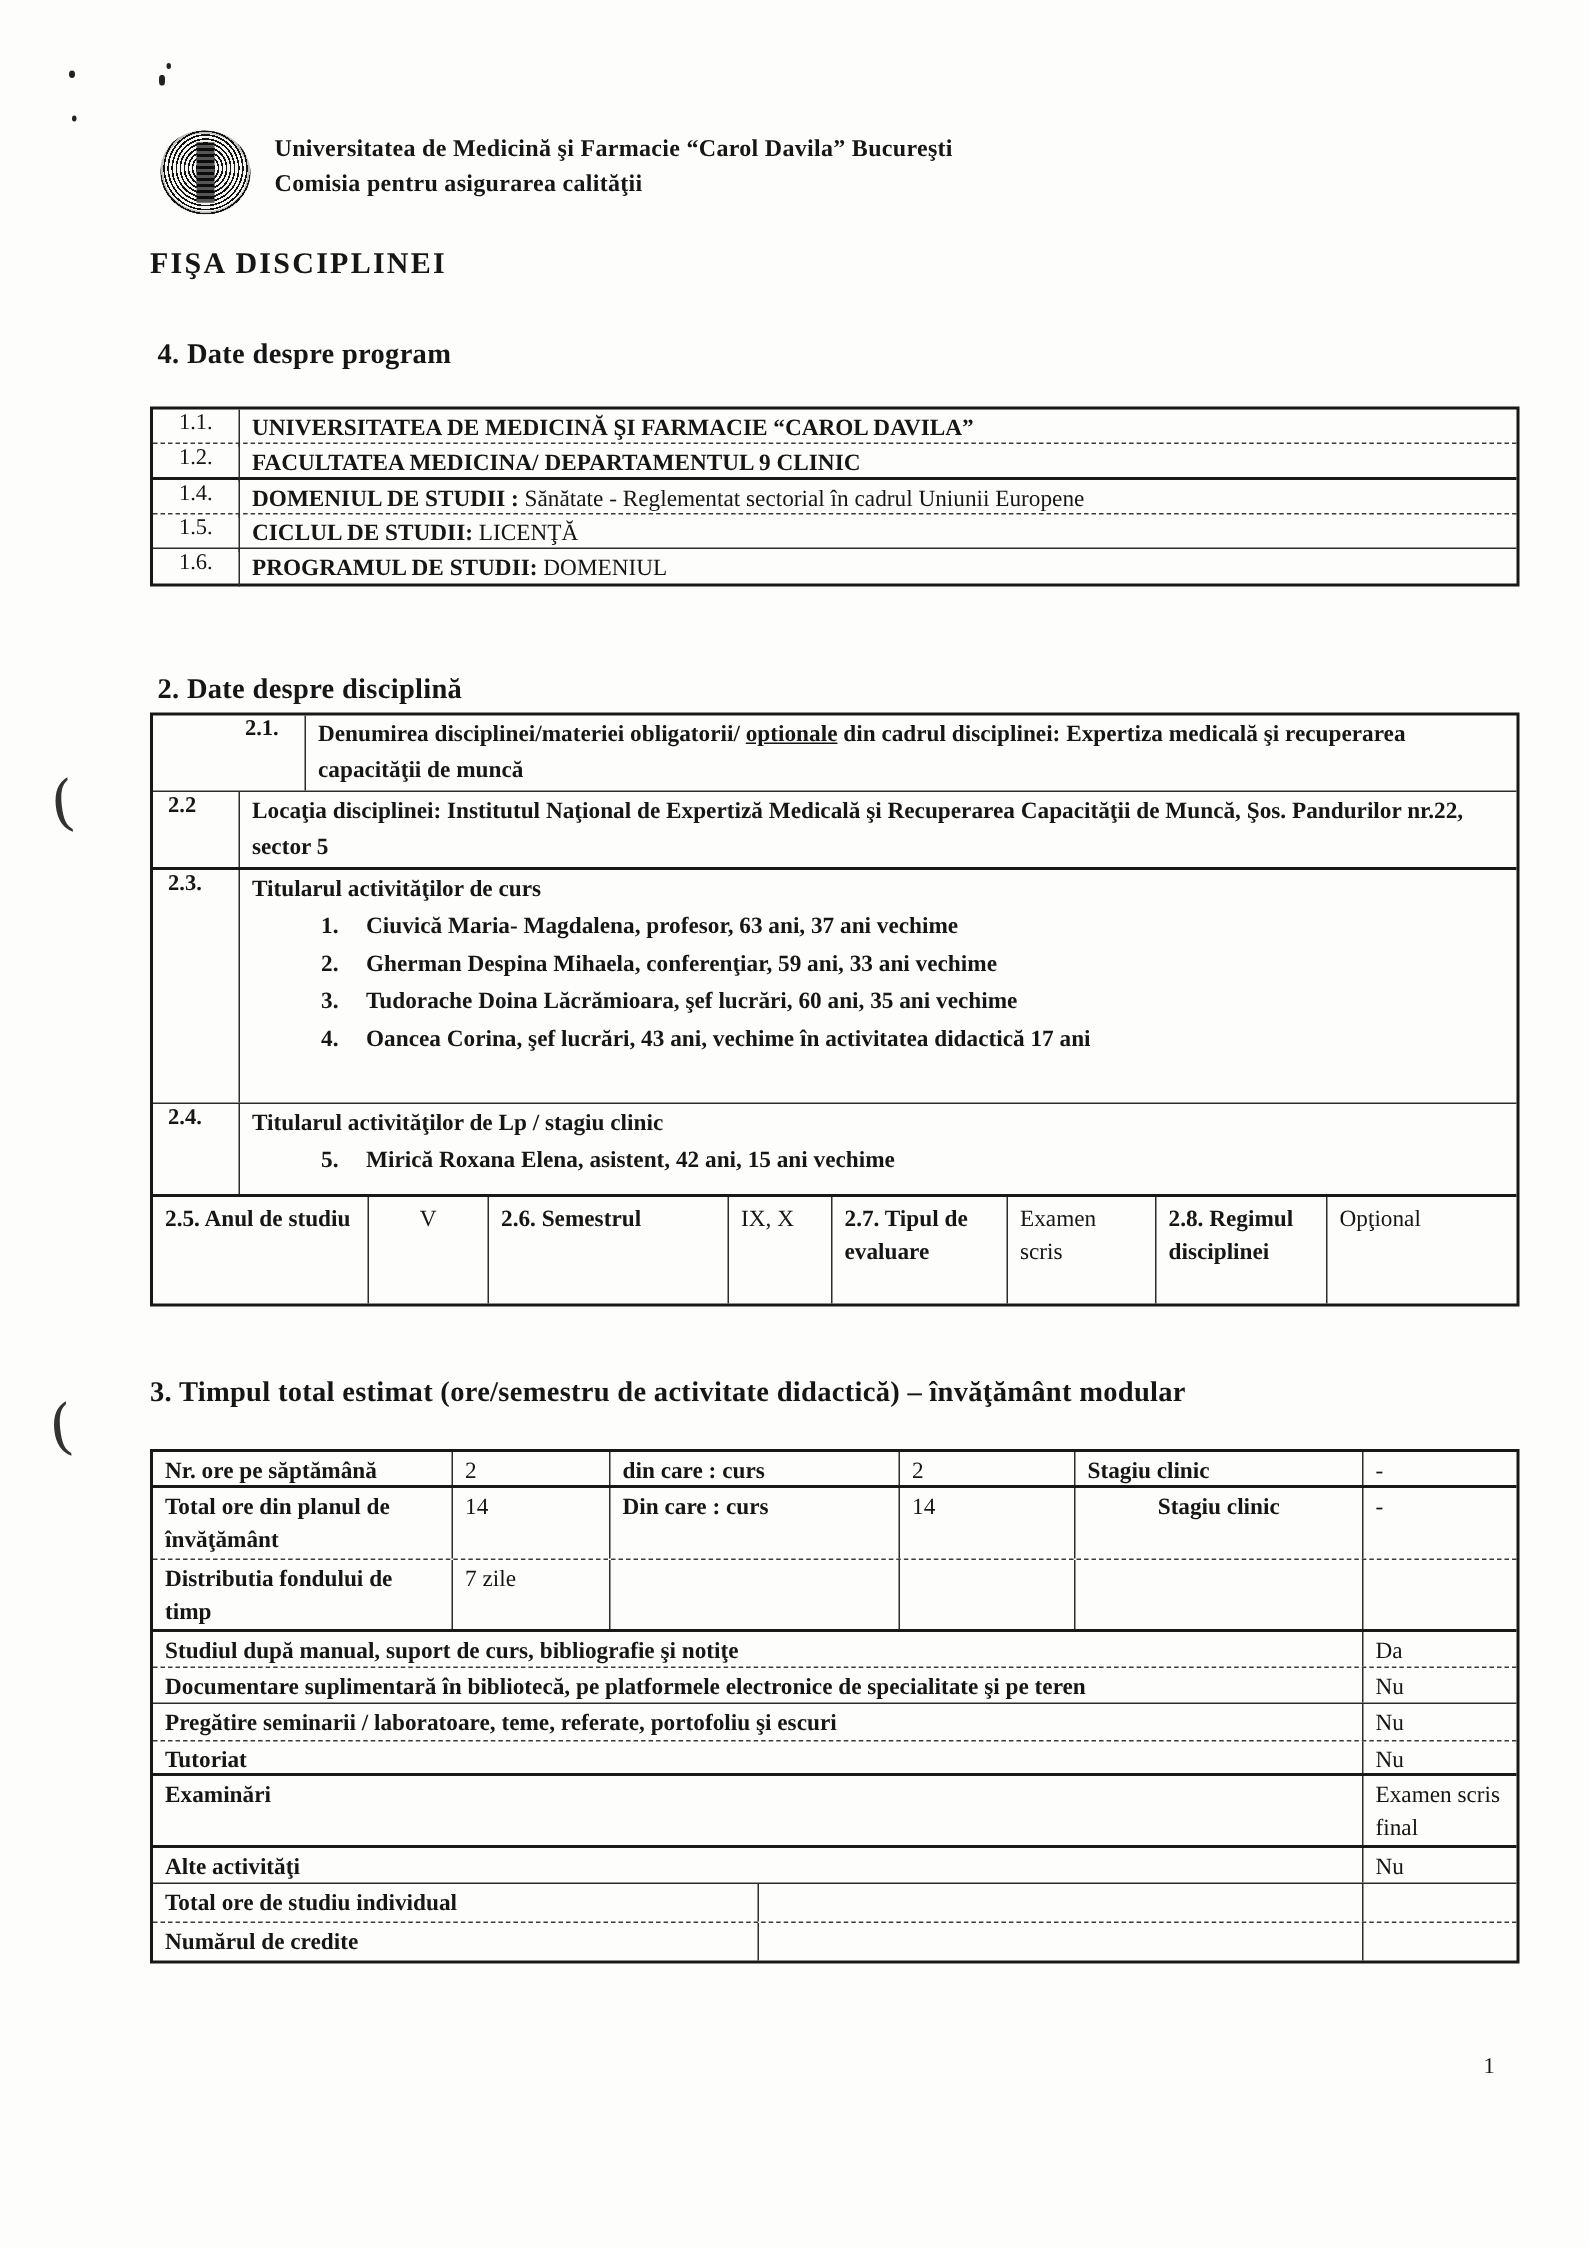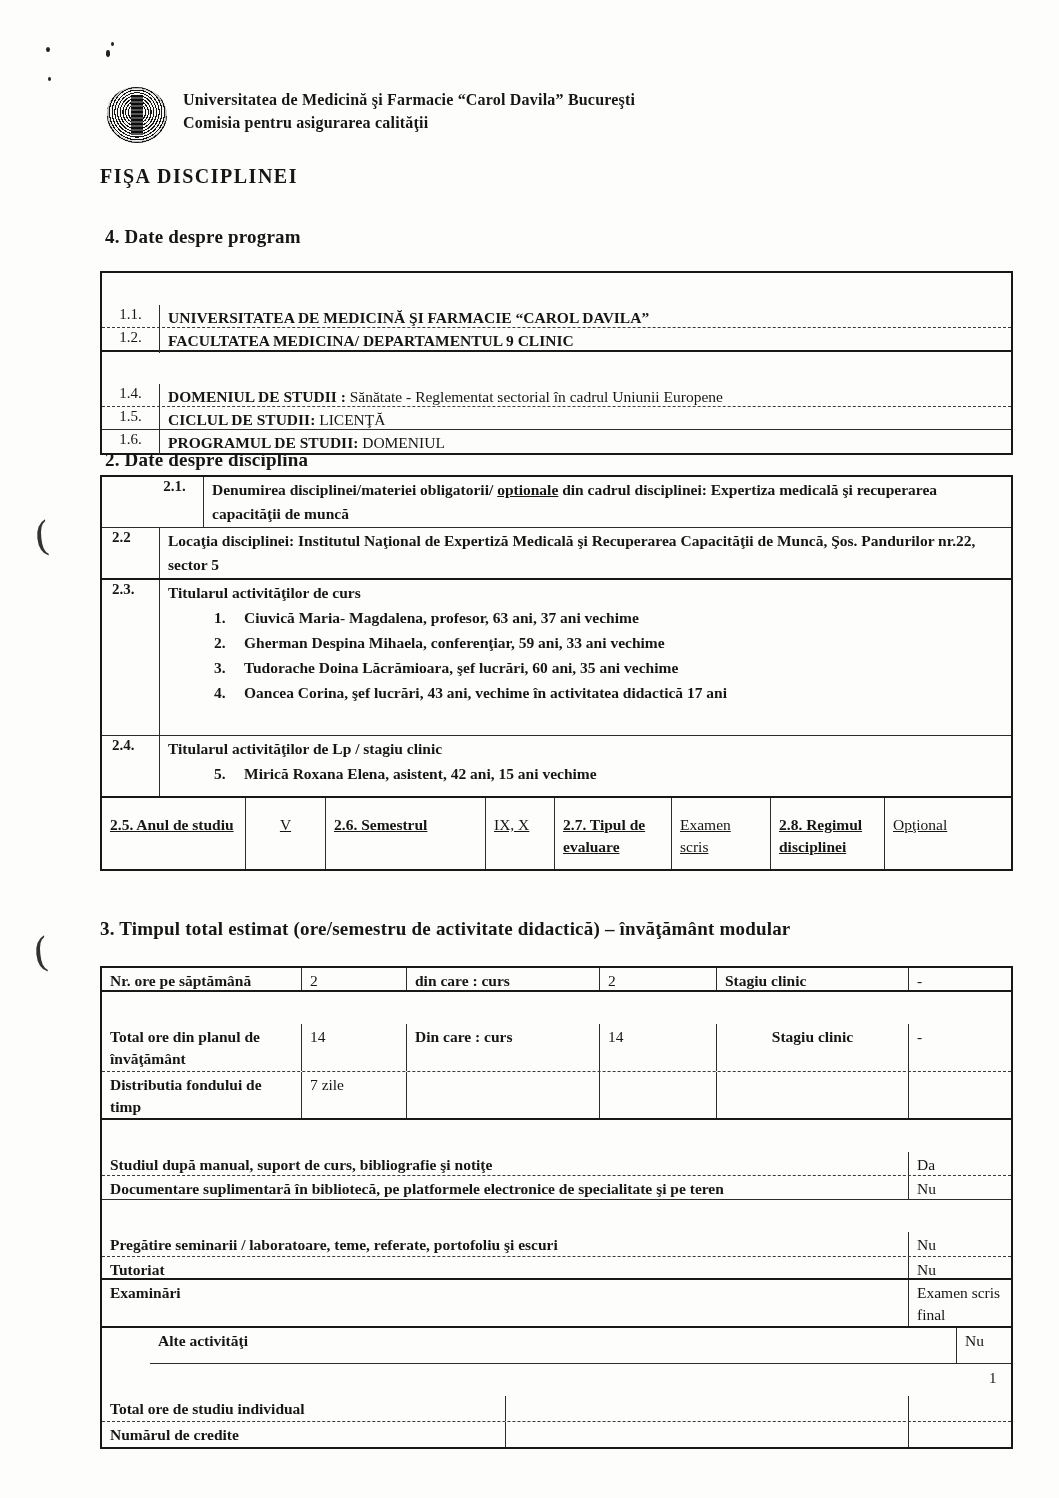--- a/index.html
+++ b/index.html
@@ -36,39 +36,39 @@
   .doc-title{
     position:absolute;left:100px;top:165px;width:913px;text-align:left;
     font-size:20px;font-weight:bold;letter-spacing:1.5px;
   }
   
   .sec-heading{position:absolute;font-size:19px;font-weight:bold;letter-spacing:.2px;}
   
   .tbl{position:absolute;left:100px;width:913px;border:2px solid #181818;box-sizing:border-box;}
   .trow{display:grid;box-sizing:border-box;}
   .trow > div{box-sizing:border-box;padding:1px 8px;overflow:hidden;}
-  .b-dash{border-bottom:1px dashed #3a3a3a;margin-top:32px;}
+  .b-dash{border-bottom:1px dashed #3a3a3a;}
   .b-solid{border-bottom:2px solid #181818;}
   .b-thin{border-bottom:1px solid #2c2c2c;}
   .v{border-left:1px solid #2c2c2c;}
   .num-cell{text-align:center;padding-top:2px;font-size:15px;}
   .bold{font-weight:bold;}
   .u{text-decoration:underline;}
   .cell-text{font-size:15.5px;line-height:23px;}
   .t1 .trow{grid-template-columns:57px 1fr;height:23.3px;align-items:start;}
   .t1 .cell-text{white-space:nowrap;}
   
   .t2 .trow2{grid-template-columns:57px 1fr;}
   .t2 .cell-text{line-height:24px;padding-top:1px;}
   .ol-items{margin:0;padding:0 0 0 46px;list-style:none;}
   .ol-items li{font-size:15.5px;font-weight:bold;line-height:25px;}
   .ol-items .li-n{display:inline-block;width:30px;}
   
   .r25{grid-template-columns:143px 80px 160px 69px 117px 99px 114px 131px;height:71px;}
-  .r25 > div{font-size:15.5px;line-height:22px;padding-top:16px;text-decoration:underline;}
+  .r25 > div{font-size:15.5px;line-height:22px;padding-top:4px;}
   
   .t3 .g6{grid-template-columns:199px 105px 193px 117px 192px 107px;}
   .t3 .g2{grid-template-columns:806px 107px;}
   .t3 .g3{grid-template-columns:403px 403px 107px;}
   .t3 div{font-size:15.5px;line-height:22px;}
   .t3 .trow > div{padding-top:2px;}
   .page-number{position:absolute;font-size:15px;}
 </style>
 </head>
 <body>
@@ -199,21 +199,21 @@
       <div class="v">Nu</div>
     </div>
     <div class="trow g2 b-solid" style="height:23px;">
       <div class="bold">Tutoriat</div>
       <div class="v">Nu</div>
     </div>
     <div class="trow g2 b-solid" style="height:48px;">
       <div class="bold">Examinări</div>
       <div class="v">Examen scris final</div>
     </div>
-    <div class="trow g2 b-thin" style="height:36px;margin-left:48px;">
+    <div class="trow g2 b-thin" style="height:24px;">
       <div class="bold">Alte activităţi</div>
       <div class="v">Nu</div>
     </div>
     <div class="trow g3 b-dash" style="height:26px;">
       <div class="bold">Total ore de studiu individual</div>
       <div class="v"></div>
       <div class="v"></div>
     </div>
     <div class="trow g3" style="height:25px;">
       <div class="bold">Numărul de credite</div>

